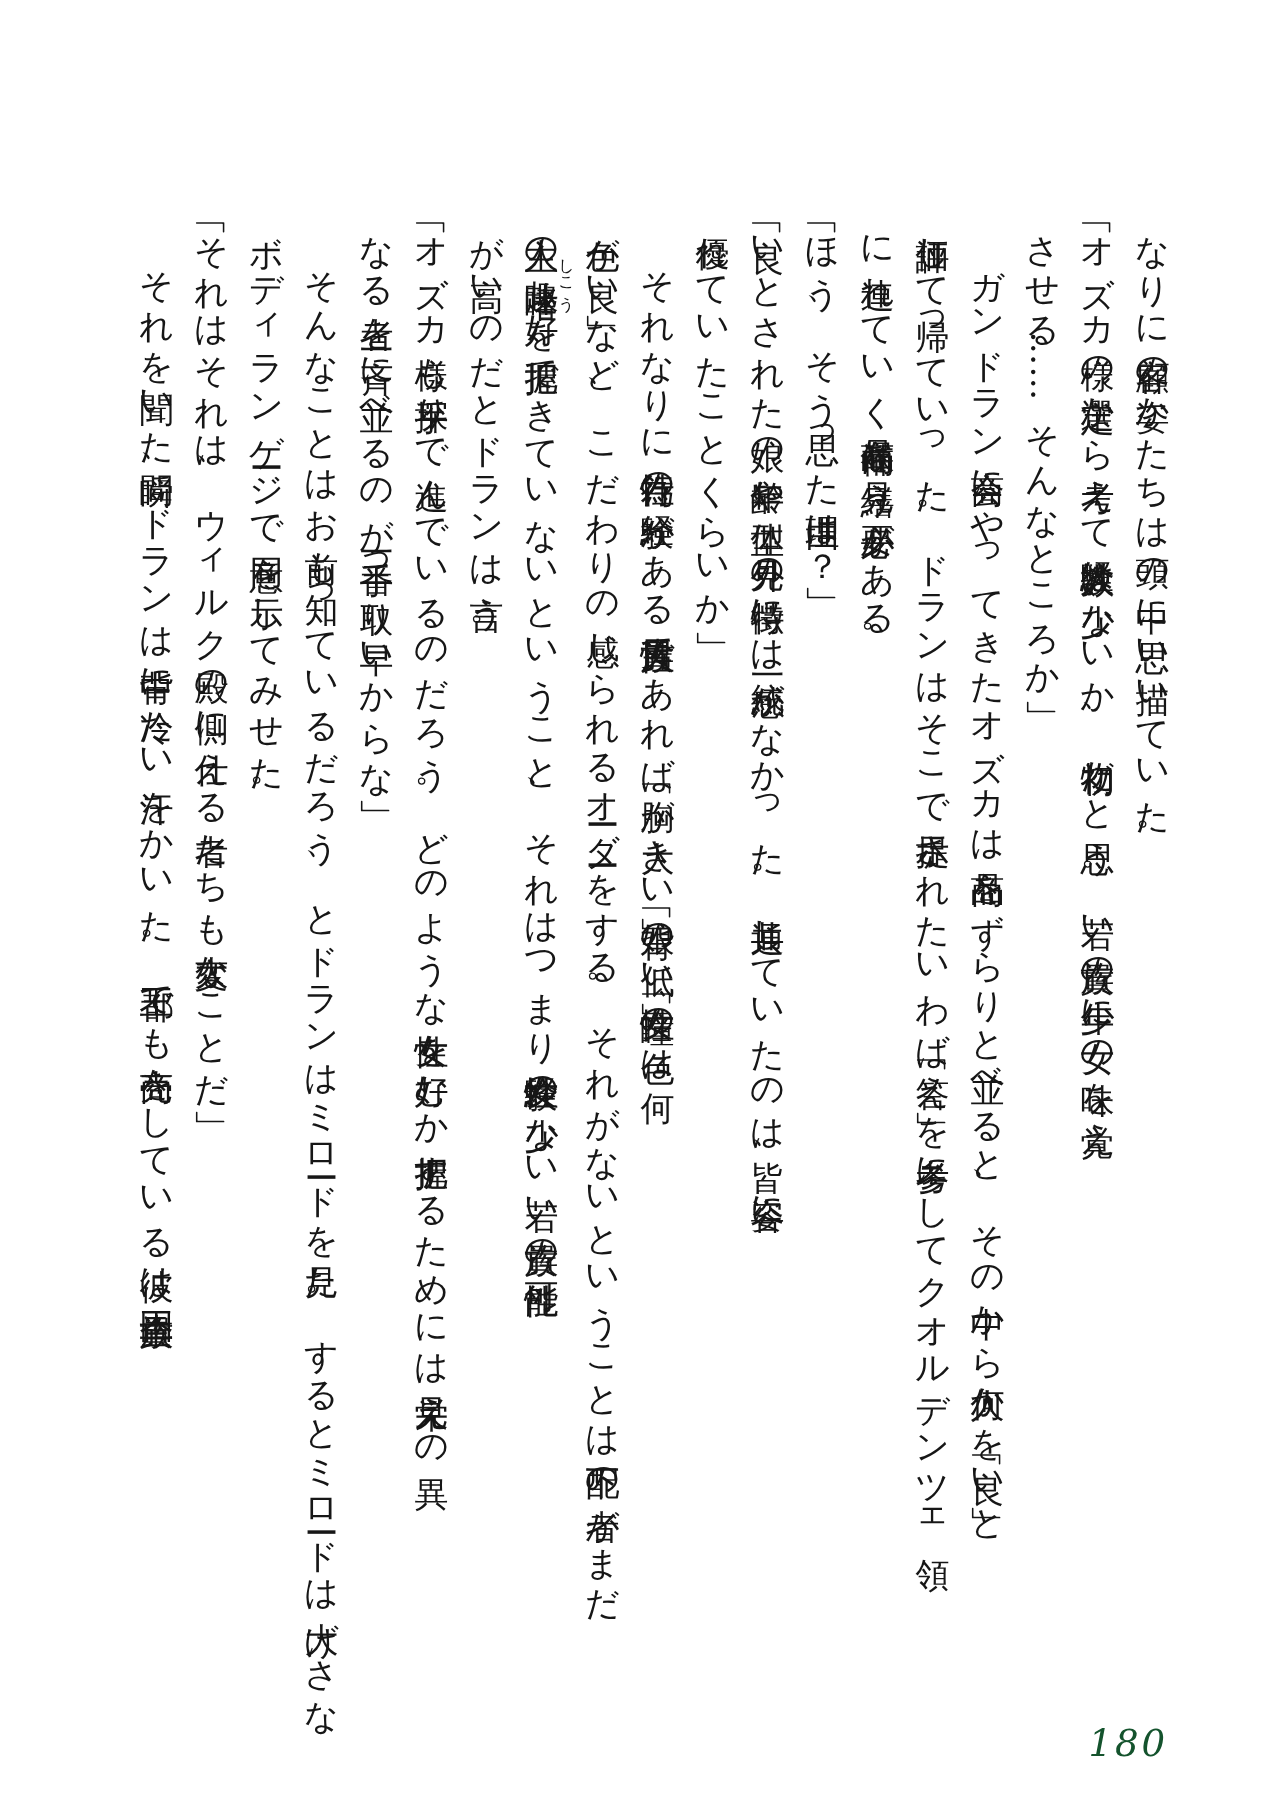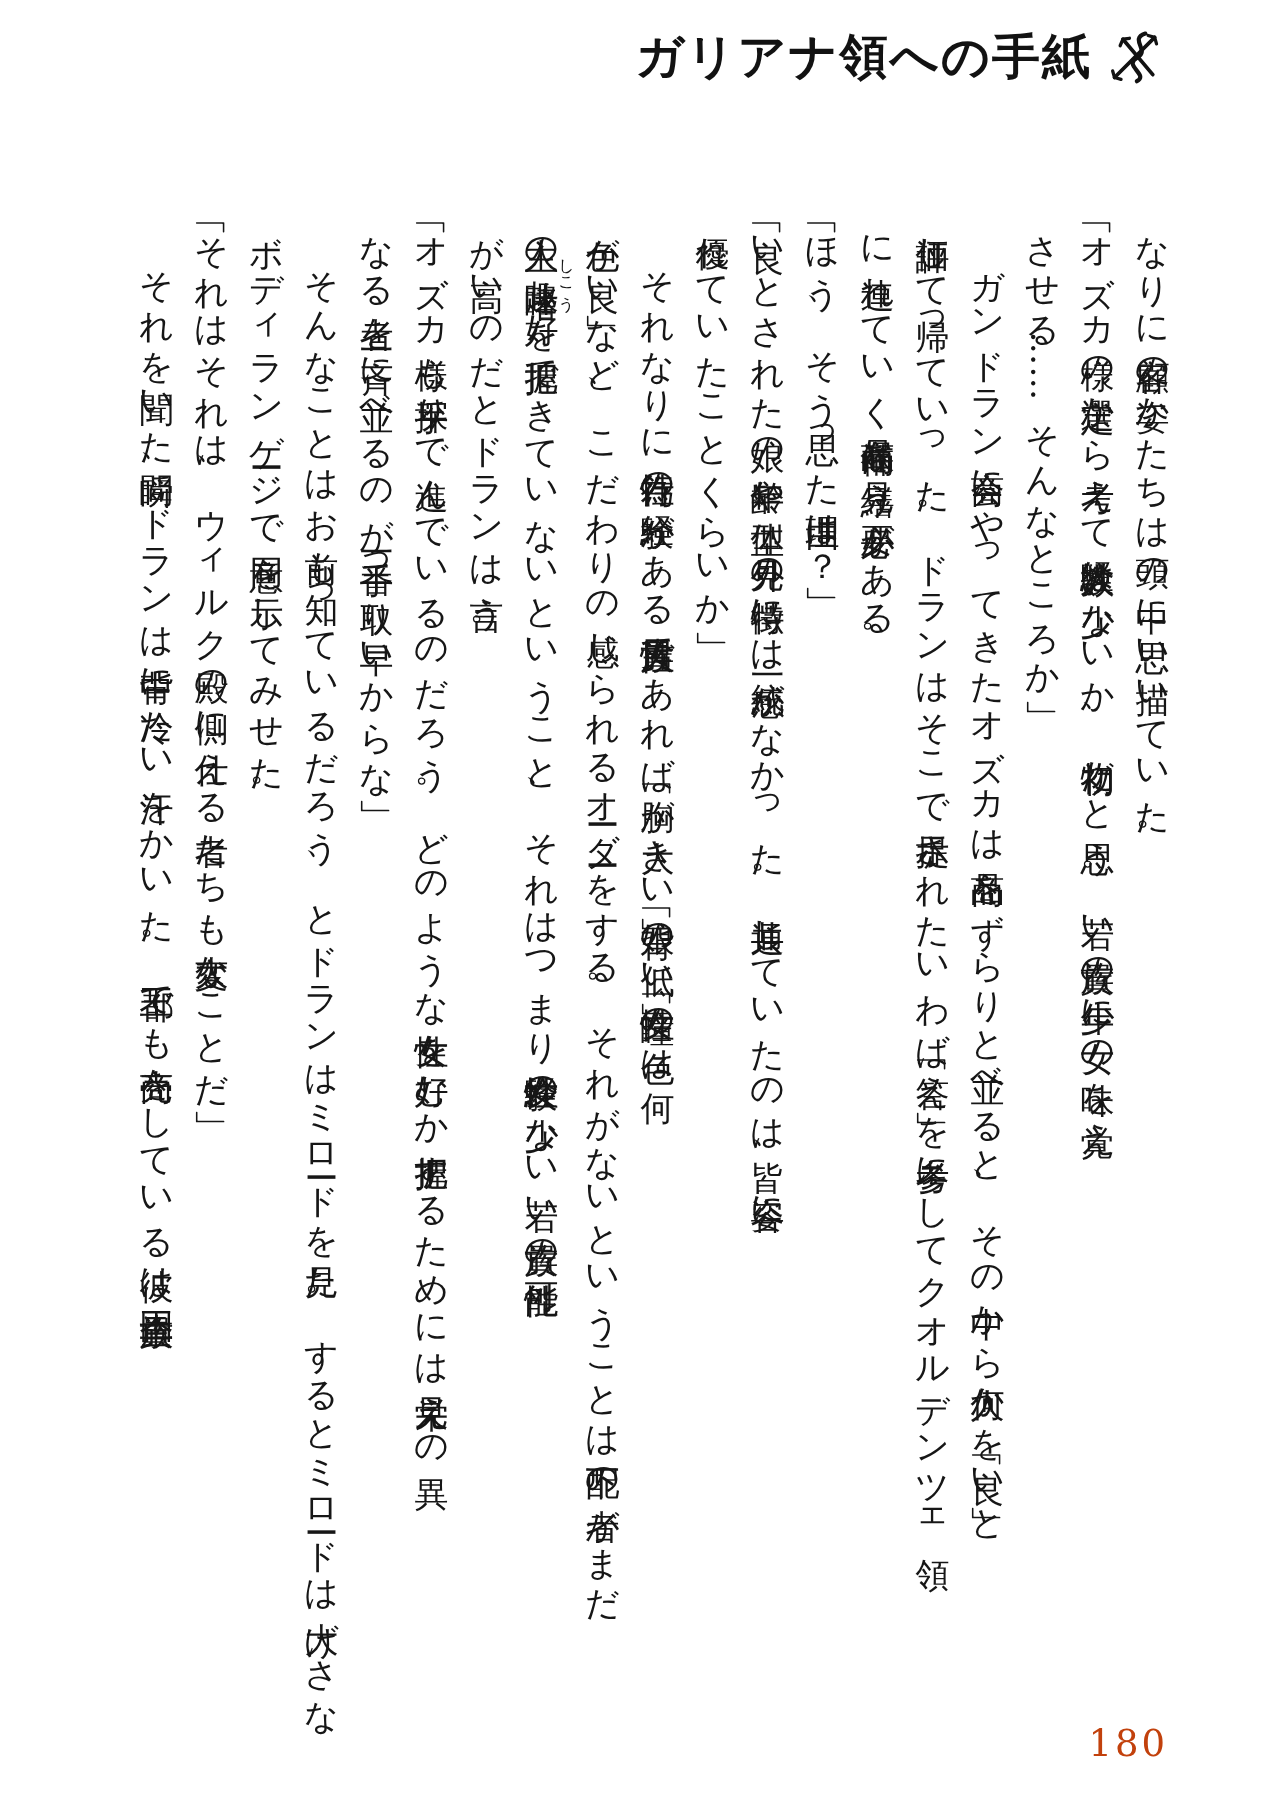--- a/index.html
+++ b/index.html
@@ -63,45 +63,30 @@
     font-size: 16px;
     letter-spacing: 0;
     color: #161616;
   }
   
   .page-number {
     position: absolute;
     top: 1722px;
     right: 112px;
     font-size: 37px;
+    font-style: italic;
     letter-spacing: 3px;
-    color: #c2410c;
+    color: #14532d;
   }
 </style>
 </head>
 <body>
 
 <div class="page">
 
-  <header class="page-header">
-    <h1 class="chapter-title">ガリアナ領への手紙</h1>
-    <span class="ornament">
-      <svg viewBox="0 0 60 60" xmlns="http://www.w3.org/2000/svg" fill="none" stroke="#121212">
-
-        <path d="M7 53 L50 10" stroke-width="4" stroke-linecap="round"></path>
-        <path d="M50 10 L43 8 M50 10 L52 17" stroke-width="3.5" stroke-linecap="round"></path>
-        <path d="M7 53 L14 55 M7 53 L5 46" stroke-width="3.5" stroke-linecap="round"></path>
-
-        <path d="M16 12 L48 50" stroke-width="4" stroke-linecap="round"></path>
-        <path d="M16 12 L13 19 M16 12 L23 11" stroke-width="3.5" stroke-linecap="round"></path>
-
-        <path d="M40 6 C 22 12, 46 24, 31 32 C 16 40, 44 50, 31 57" stroke-width="4.5" stroke-linecap="round"></path>
-      </svg>
-    </span>
-  </header>
 
   <main class="body-text">
     <p>なりに顧客の姿かたちは頭の中に思い描いていた。</p>
     <p>「オズカ様の選定から考えて経験人数は少ないか、初物だと思う。若い貴族の少年に女の味を覚え</p>
     <p>させる……そんなところか」</p>
     <p>　ガンドラン商会にやってきたオズカは商品をずらりと並べると、その中から何人かを「良い」と</p>
     <p>評価して帰っていった。ドランはそこで提示されたいわば「答え」を参考にしてクオルデンツェ領</p>
     <p>に連れていく商品候補を見繕う必要がある。</p>
     <p>「ほう、そう思った理由は？」</p>
     <p>「良いとされた娘の年齢や体型、外見の特徴には統一感がなかった。共通していたのは皆、容姿に</p>

